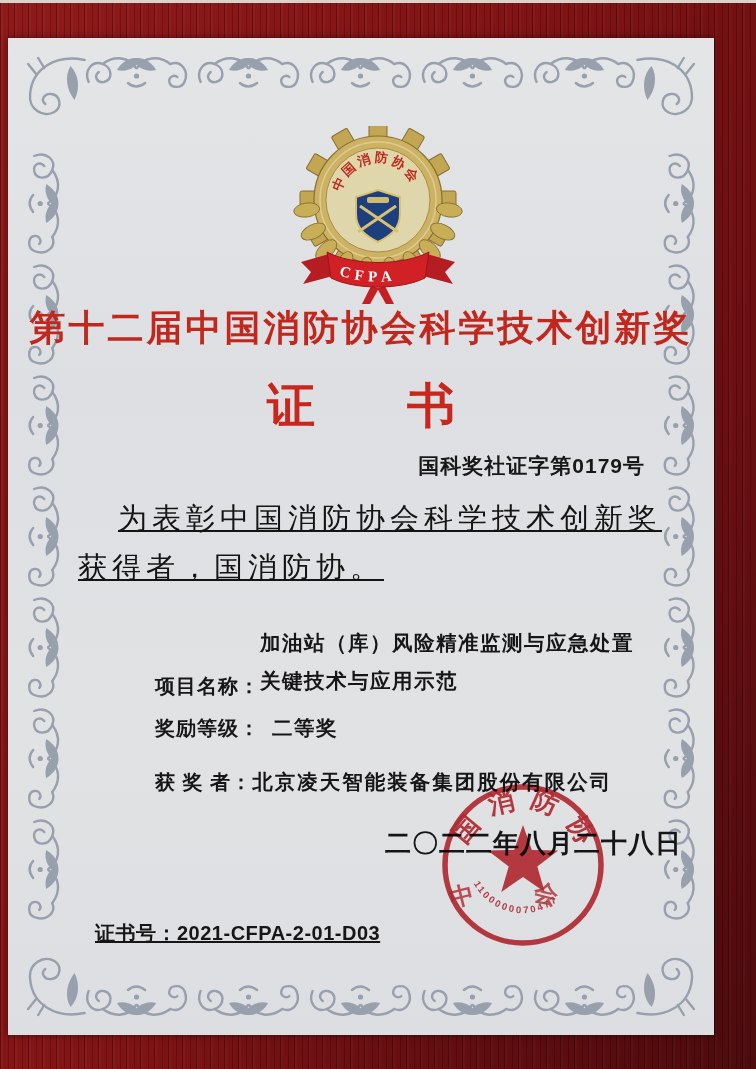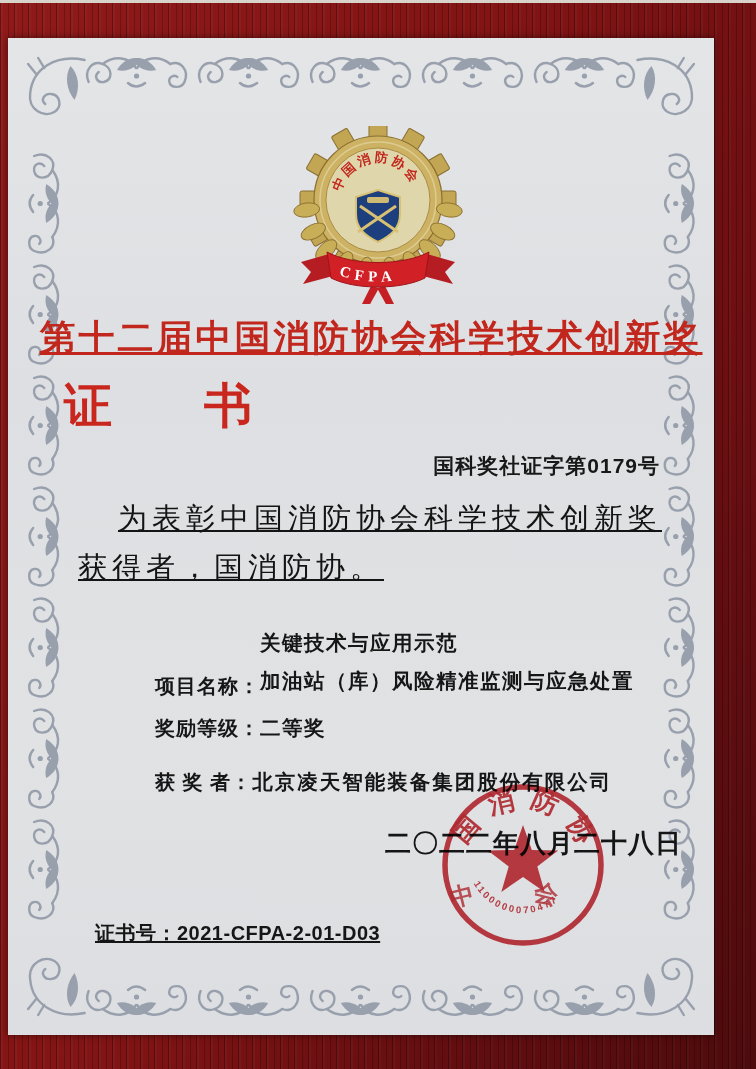--- a/index.html
+++ b/index.html
@@ -14,38 +14,38 @@
   .scene::after{content:'';position:absolute;inset:0;z-index:1;pointer-events:none;
     background:linear-gradient(135deg, transparent 60%, rgba(0,0,0,.18));}
   .scan-strip{position:absolute;top:0;left:0;right:0;height:3px;background:#d8d3cb;z-index:3;}
   .paper{position:absolute;left:8px;top:38px;right:42px;bottom:34px;z-index:2;
     background:linear-gradient(180deg,#e4e5e7 0%,#dddfe2 35%,#e0e2e4 70%,#dddee1 100%);
     box-shadow:0 0 7px rgba(0,0,0,.5);}
   .ornate{position:absolute;inset:8px;width:calc(100% - 16px);height:calc(100% - 16px);}
   .st{fill:none;stroke:#99a0ad;stroke-width:2.4;stroke-linecap:round;}
   .sf{fill:#99a0ad;stroke:none;}
   .emblem{position:absolute;left:285px;top:88px;width:170px;height:178px;}
-  .award-title{position:absolute;top:266px;left:0;width:100%;margin:10px;text-align:center;
-    font:700 36px "Liberation Serif","DejaVu Serif",serif;color:#c1271d;letter-spacing:3px;text-decoration:underline;}
-  .doc-title{position:absolute;top:336px;left:0;width:100%;margin:0;text-align:left;
+  .award-title{position:absolute;top:266px;left:0;width:100%;margin:0;text-align:center;
+    font:700 36px "Liberation Serif","DejaVu Serif",serif;color:#c1271d;letter-spacing:3px;}
+  .doc-title{position:absolute;top:336px;left:0;width:100%;margin:0;text-align:center;
     font:700 48px "Liberation Serif","DejaVu Serif",serif;color:#c9271e;
-    letter-spacing:40px;text-indent:40px;padding-left:16px;}
-  .issue-no{position:absolute;top:414px;right:54px;
+    letter-spacing:40px;text-indent:40px;}
+  .issue-no{position:absolute;top:414px;right:69px;
     font:700 21px "Liberation Sans","DejaVu Sans",sans-serif;color:#181818;letter-spacing:1px;}
   .body-text{position:absolute;top:456px;left:70px;width:586px;margin:0;
     font:400 29px "Liberation Serif","DejaVu Serif",serif;color:#141414;
     letter-spacing:5px;line-height:49px;text-decoration:underline;}
   .indent{text-indent:40px;}
   .fields{position:absolute;top:586px;left:147px;color:#161616;}
   .field-row{display:flex;align-items:flex-end;}
   .flabel{font:700 20px "Liberation Sans","DejaVu Sans",sans-serif;letter-spacing:1px;
     white-space:pre;flex:none;}
   .fvalue{font:700 20.5px "Liberation Sans","DejaVu Sans",sans-serif;letter-spacing:1.5px;}
   .proj .fvalue{line-height:38px;}
-  .grade-row{margin-top:14px;}
+  .grade-row{margin-top:14px;gap:12px;}
   .winner-row{margin-top:26px;}
   .winner-row .fvalue{letter-spacing:2px;}
   .date{position:absolute;left:377px;top:788px;z-index:2;
     font:700 26px "Liberation Serif","DejaVu Serif",serif;color:#151515;letter-spacing:1px;}
   .seal{position:absolute;left:430px;top:740px;width:170px;height:172px;z-index:3;
     mix-blend-mode:multiply;opacity:.95;}
   .cert-no{position:absolute;left:87px;top:882px;
     font:700 20px "Liberation Sans","DejaVu Sans",sans-serif;color:#161616;letter-spacing:.5px;text-decoration:underline;}
 </style>
 </head>
@@ -184,22 +184,22 @@
 
     <div class="body-text">
       <div class="indent">为表彰中国消防协会科学技术创新奖</div>
       <div>获得者，国消防协。</div>
     </div>
 
     <div class="fields">
       <div class="field-row proj">
         <span class="flabel">项目名称：</span>
         <span class="fvalue">
+          <span style="display:block">加油站（库）风险精准监测与应急处置</span>
           <span style="display:block">关键技术与应用示范</span>
-          <span style="display:block">加油站（库）风险精准监测与应急处置</span>
         </span>
       </div>
       <div class="field-row grade-row">
         <span class="flabel">奖励等级：</span>
         <span class="fvalue">二等奖</span>
       </div>
       <div class="field-row winner-row">
         <span class="flabel">获 奖 者：</span>
         <span class="fvalue">北京凌天智能装备集团股份有限公司</span>
       </div>

